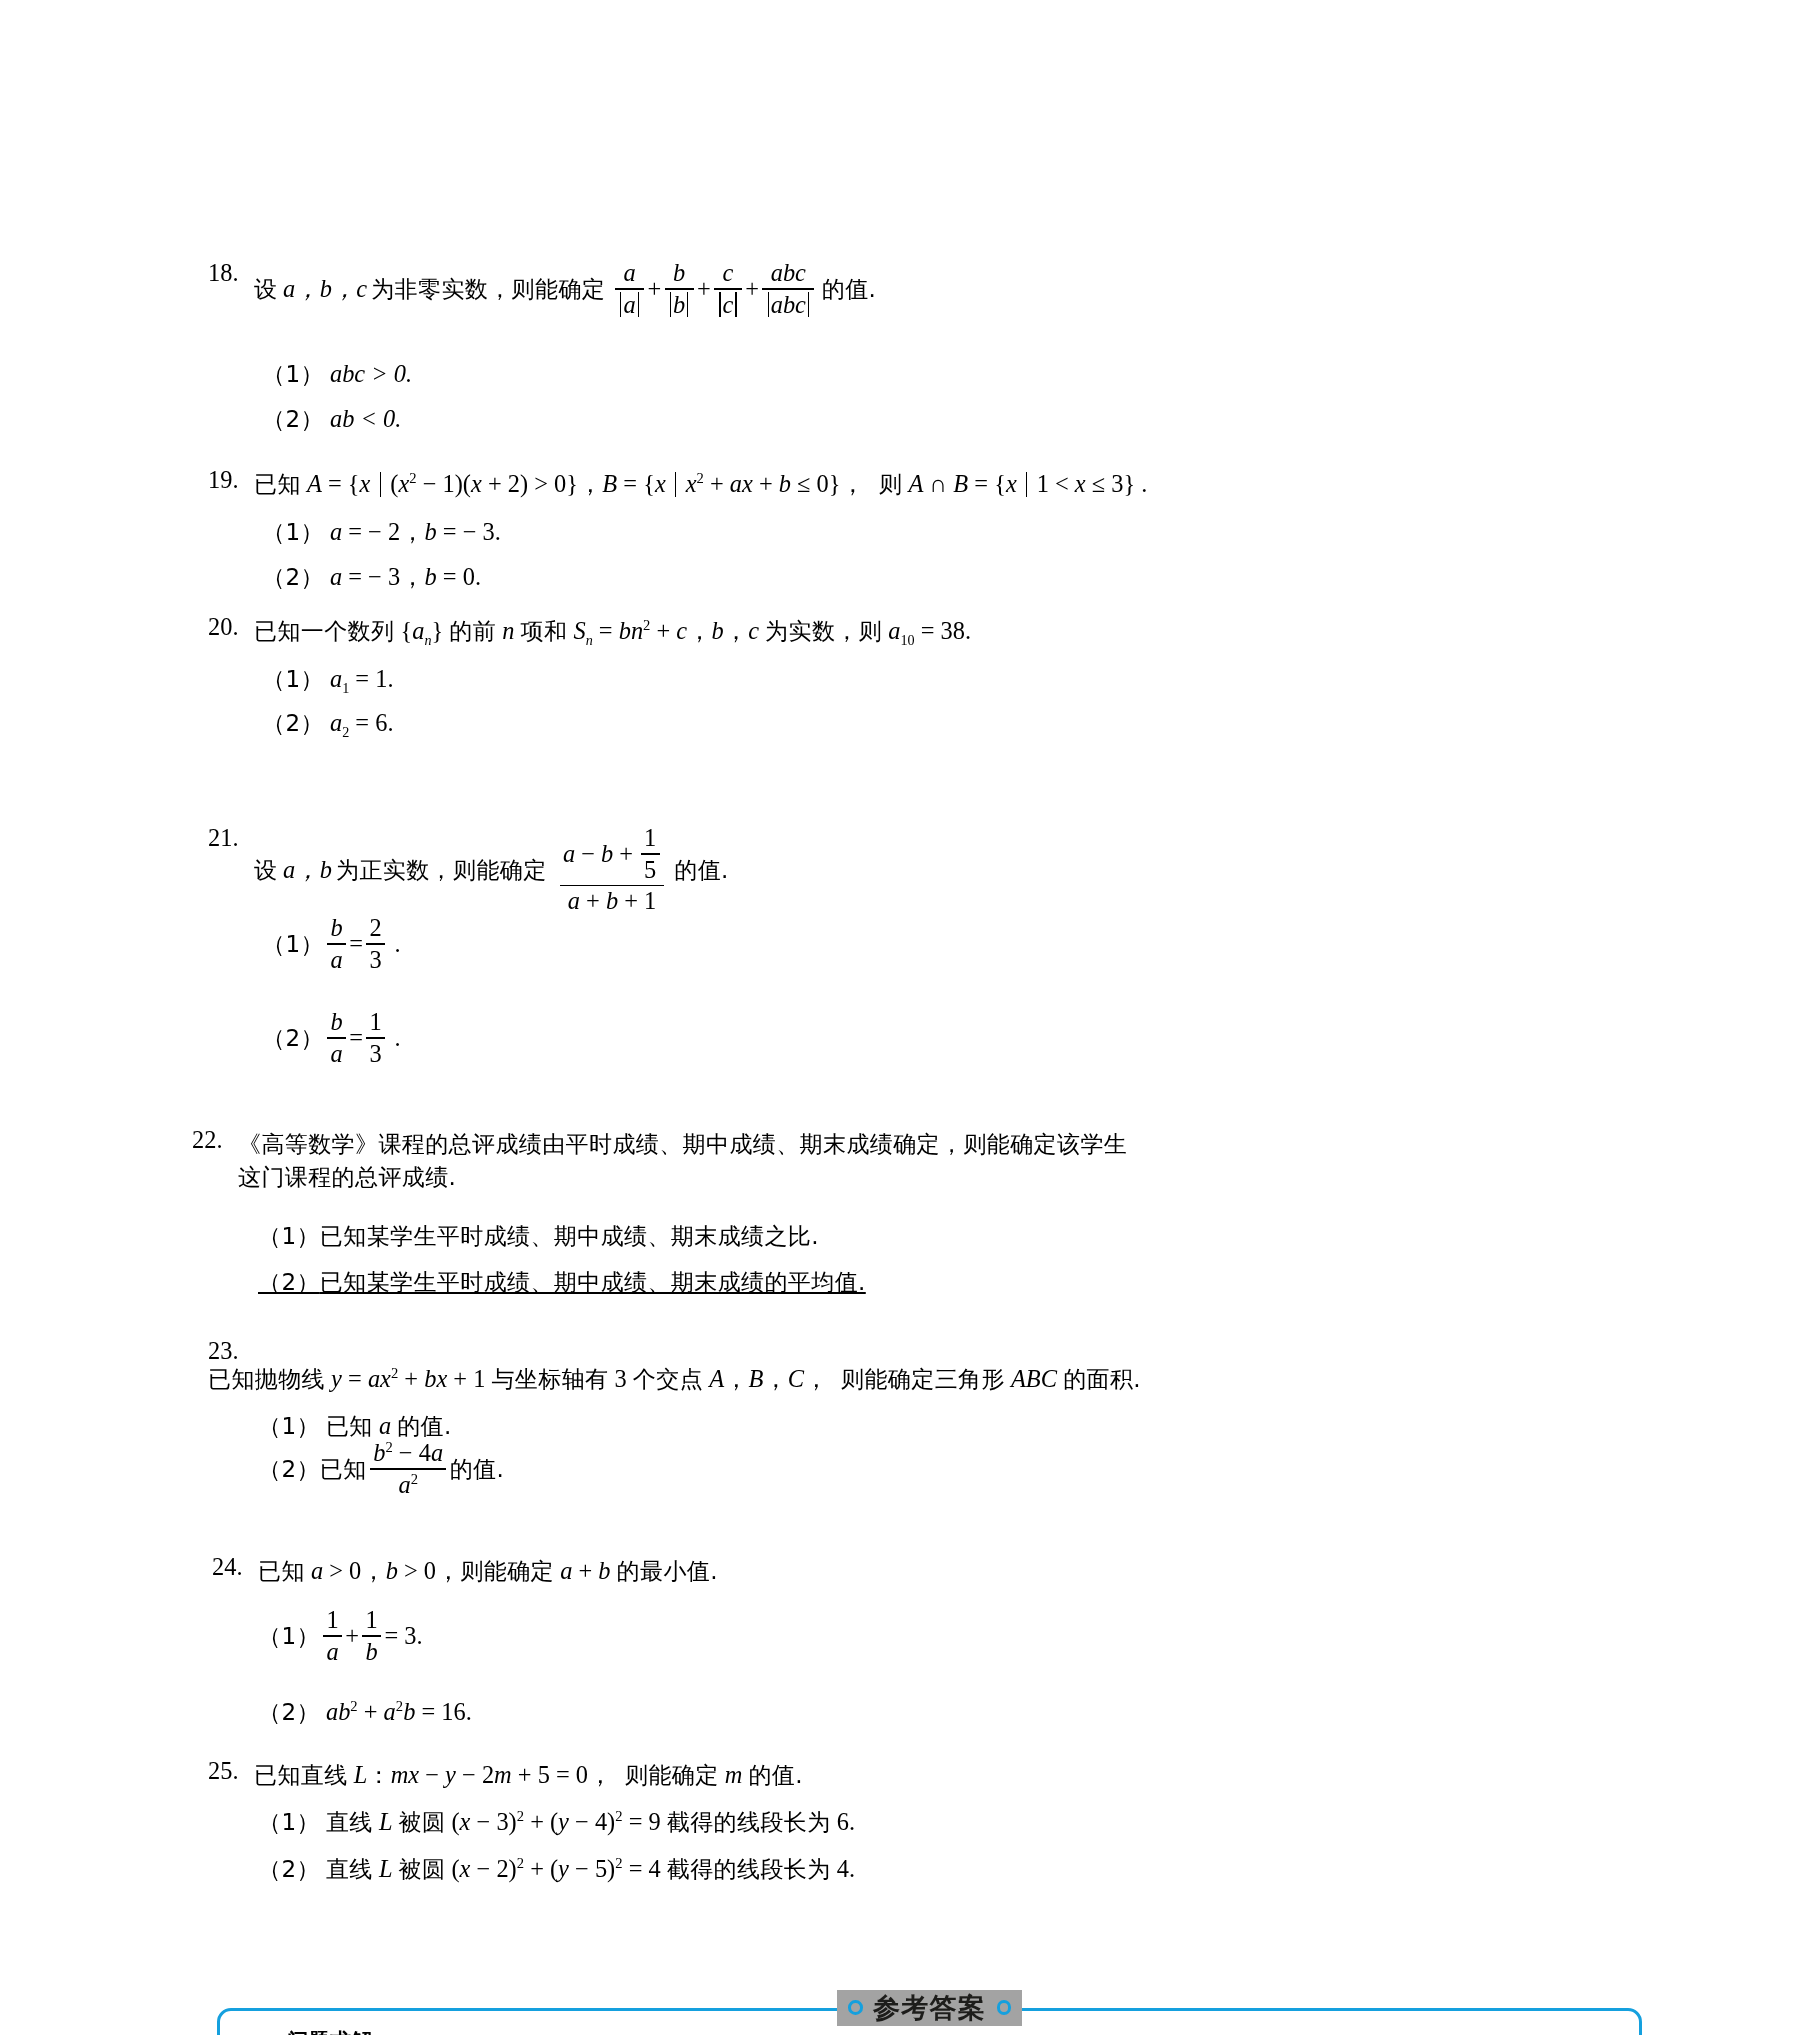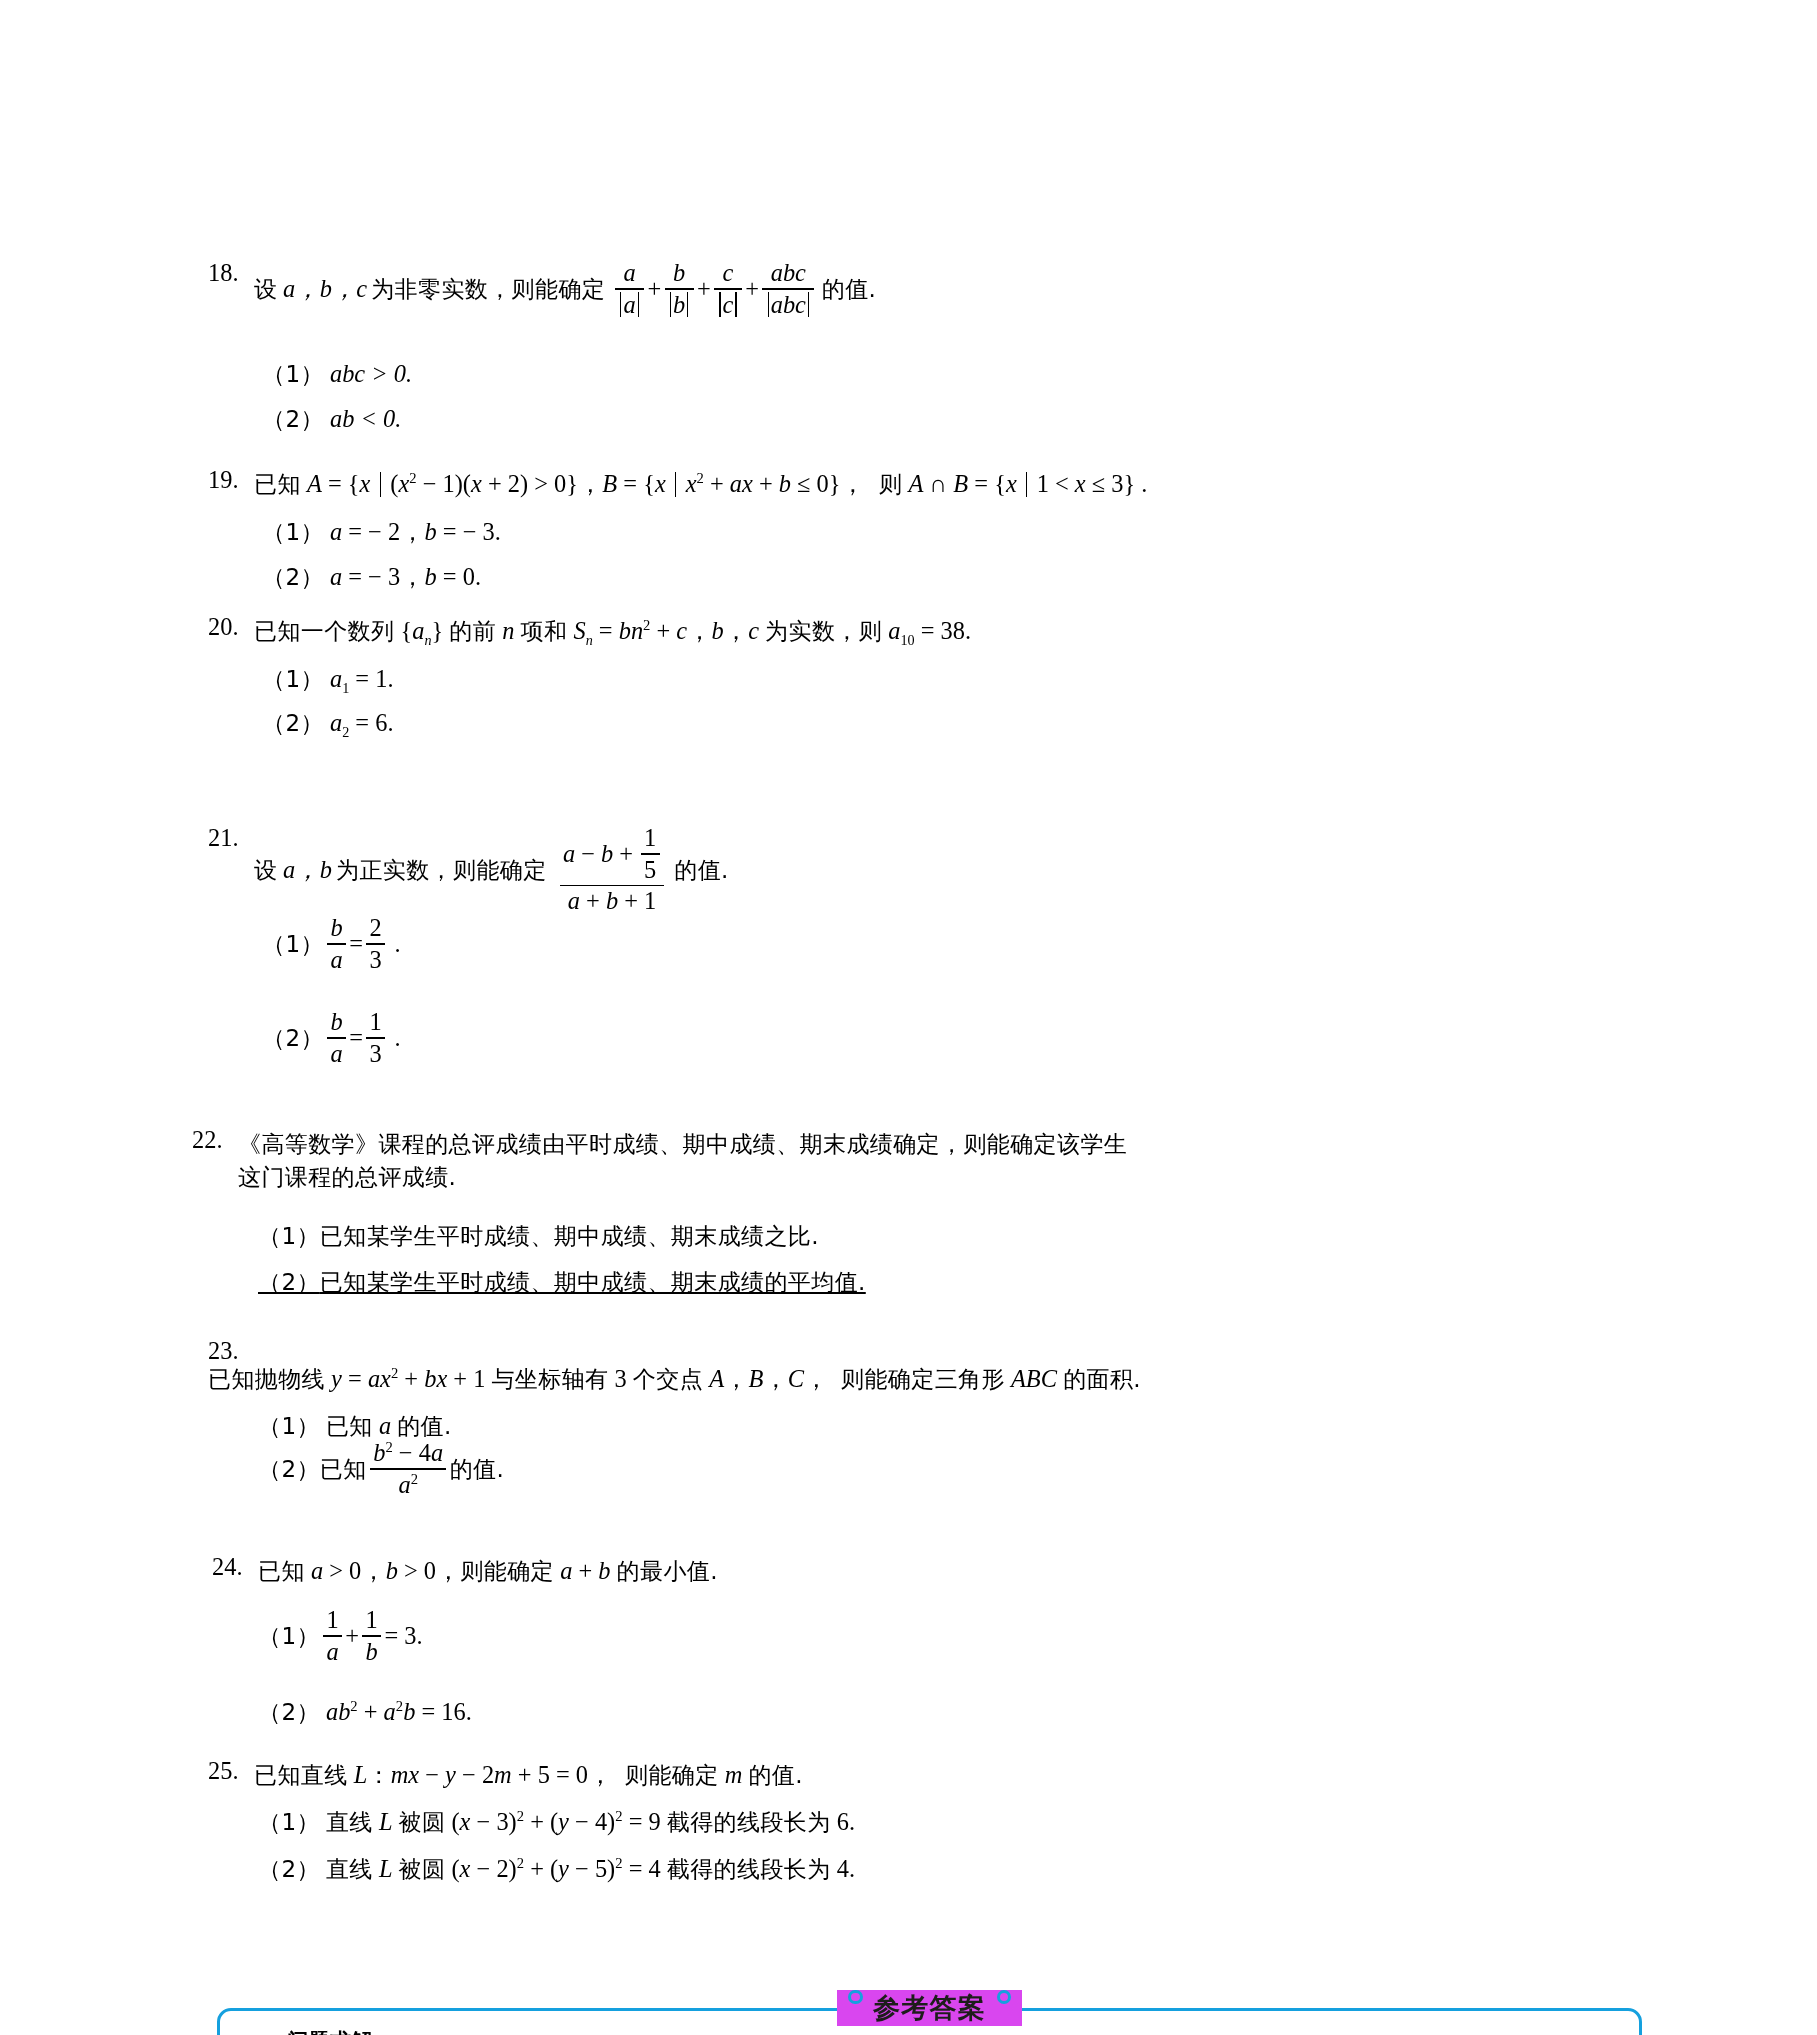--- a/index.html
+++ b/index.html
@@ -30,21 +30,21 @@
   .opt{font-size:24.4px;line-height:1.34;}
 
   .row-main{display:flex;align-items:center;flex-wrap:nowrap;}
   .han{font-family:"DejaVu Sans","Liberation Sans",sans-serif;font-size:23px;letter-spacing:0.4px;}
 
   
   .ansbox{position:absolute;left:217px;top:2008px;width:1425px;height:204px;
           border:3.7px solid #15A0DE;border-radius:14px;box-sizing:border-box;background:#fff;}
   .ansheader{position:absolute;left:217px;top:1981px;width:1425px;height:53px;
              display:flex;align-items:center;justify-content:center;pointer-events:none;}
-  .ansheader .capwrap{display:flex;gap:10.6px;background:#d946ef;padding:0 10.6px;}
+  .ansheader .capwrap{display:flex;align-items:center;gap:10.6px;background:#a3a3a3;padding:0 10.6px;}
   .ansheader .ring{width:14.7px;height:14.7px;border:3.3px solid #15A0DE;border-radius:50%;box-sizing:border-box;}
   .anstitle{font-family:"DejaVu Sans","Liberation Sans",sans-serif;font-weight:bold;
             font-size:27px;color:#1d1d1b;letter-spacing:1.2px;}
 
   .ansinner{position:absolute;left:0;top:0;width:100%;padding:16.3px 24.4px;box-sizing:border-box;}
   .anssec{font-family:"DejaVu Sans","Liberation Sans",sans-serif;font-weight:bold;
           font-size:21px;color:#000;letter-spacing:0.4px;}
 </style>
 </head>
 <body>

